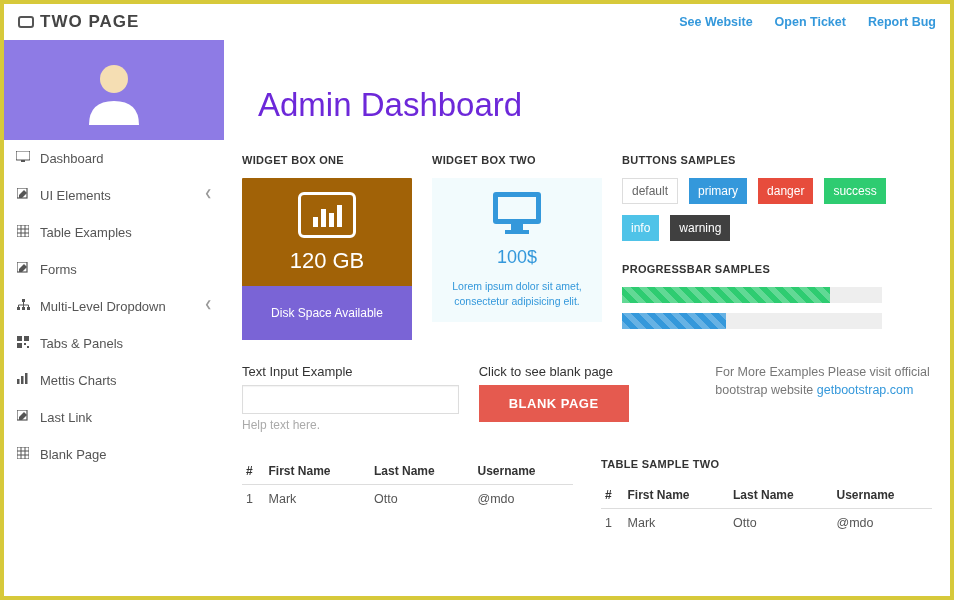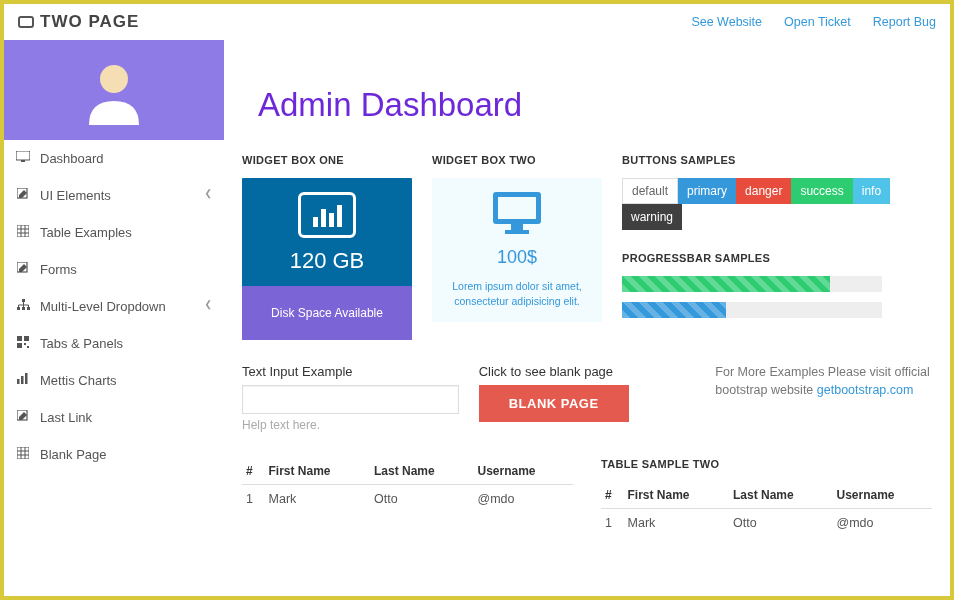--- a/index.html
+++ b/index.html
@@ -1,46 +1,46 @@
 <!DOCTYPE html>
 <html><head>
 <meta charset="utf-8">
 <style>
 * { box-sizing: border-box; margin: 0; padding: 0; }
 body { font-family: "Helvetica Neue", Arial, sans-serif; font-size: 13px; color: #555; background: #fff; border: 4px solid #d7c93a; width: 954px; height: 600px; overflow: hidden; }
 .topbar { display: flex; align-items: center; height: 36px; padding: 0 14px; }
 .brand { display: flex; align-items: center; gap: 6px; font-weight: 600; font-size: 17px; letter-spacing: 1px; color: #444; }
 .brand-icon { width: 16px; height: 12px; border: 2px solid #555; border-radius: 3px; display: inline-block; }
-.top-links { margin-left: auto; display: flex; gap: 22px; }
+.top-links { margin-left: auto; display: flex; gap: 22px; font-weight: bold; }
 .top-links a { color: #3498db; text-decoration: none; font-size: 12.5px; }
 .layout { display: flex; height: calc(600px - 44px); }
 .sidebar { width: 220px; flex-shrink: 0; }
 .avatar-panel { background: #8e7be5; height: 100px; display: flex; align-items: center; justify-content: center; }
 .avatar { width: 70px; height: 70px; }
 .nav-list { list-style: none; }
 .nav-item { display: flex; align-items: flex-start; padding: 11px 12px; font-size: 13px; color: #555; cursor: pointer; gap: 10px; }
 .nav-item .chev { margin-left: auto; color: #999; font-size: 9px; }
 .nav-icon { width: 14px; display: inline-flex; justify-content: center; color: #555; font-size: 12px; }
 .content { flex: 1; padding: 2px 18px 10px 18px; overflow: hidden; }
 .page-title { font-size: 33px; font-weight: 300; color: #6d28d9; margin: 44px 16px 30px; }
 .section-row { display: flex; gap: 20px; }
 .section-header { font-size: 11px; font-weight: 700; letter-spacing: 0.3px; color: #333; text-transform: uppercase; margin-bottom: 12px; }
 .col-a { width: 170px; flex-shrink: 0; }
 .col-b { width: 170px; flex-shrink: 0; }
 .col-c { flex: 1; }
-.widget1 { background: #0369a1; color: #fff; border-radius: 1px; text-align: center; padding: 14px 10px 0; }
+.widget1 { background: #a16207; color: #fff; border-radius: 1px; text-align: center; padding: 14px 10px 0; }
 .widget1 .icon-box { border: 3px solid #fff; border-radius: 6px; width: 58px; height: 46px; margin: 0 auto 10px; display: flex; align-items: flex-end; justify-content: center; gap: 3px; padding-bottom: 8px; }
 .widget1 .icon-box span { width: 5px; background: #fff; display: inline-block; }
 .widget1 .big { font-size: 22px; font-weight: 300; margin-bottom: 12px; }
 .widget1 .footer { background: #7a64d6; font-size: 12px; padding: 20px 0; margin: 0 -10px; }
 .widget2 { background: #f2fbfd; text-align: center; padding: 12px 10px 14px; }
 .widget2 .mon { margin: 0 auto 6px; }
 .widget2 .price { color: #3498db; font-size: 18px; margin-bottom: 6px; }
 .widget2 .desc { color: #3498db; font-size: 10.5px; line-height: 1.4; margin-top: 11px; }
-.btn-row { display: flex; flex-wrap: wrap; }
+.btn-row { display: flex; flex-wrap: wrap; gap: 11px; }
 .btn { font-size: 12px; padding: 6px 9px; color: #fff; cursor: pointer; }
 .btn-default { background: #fff; color: #666; border: 1px solid #ddd; padding: 5px 9px; }
 .btn-primary { background: #3498db; }
 .btn-danger { background: #e74c3c; }
 .btn-success { background: #2ecc71; }
 .btn-info { background: #4fc3e8; }
 .btn-warning { background: #404040; }
 .progress { height: 16px; background: #eee; margin-bottom: 10px; width: 260px; }
 .progress .bar { height: 100%; background-image: linear-gradient(45deg, rgba(255,255,255,.25) 25%, transparent 25%, transparent 50%, rgba(255,255,255,.25) 50%, rgba(255,255,255,.25) 75%, transparent 75%); background-size: 16px 16px; }
 .bar-green { background-color: #2ecc71; width: 80%; }

